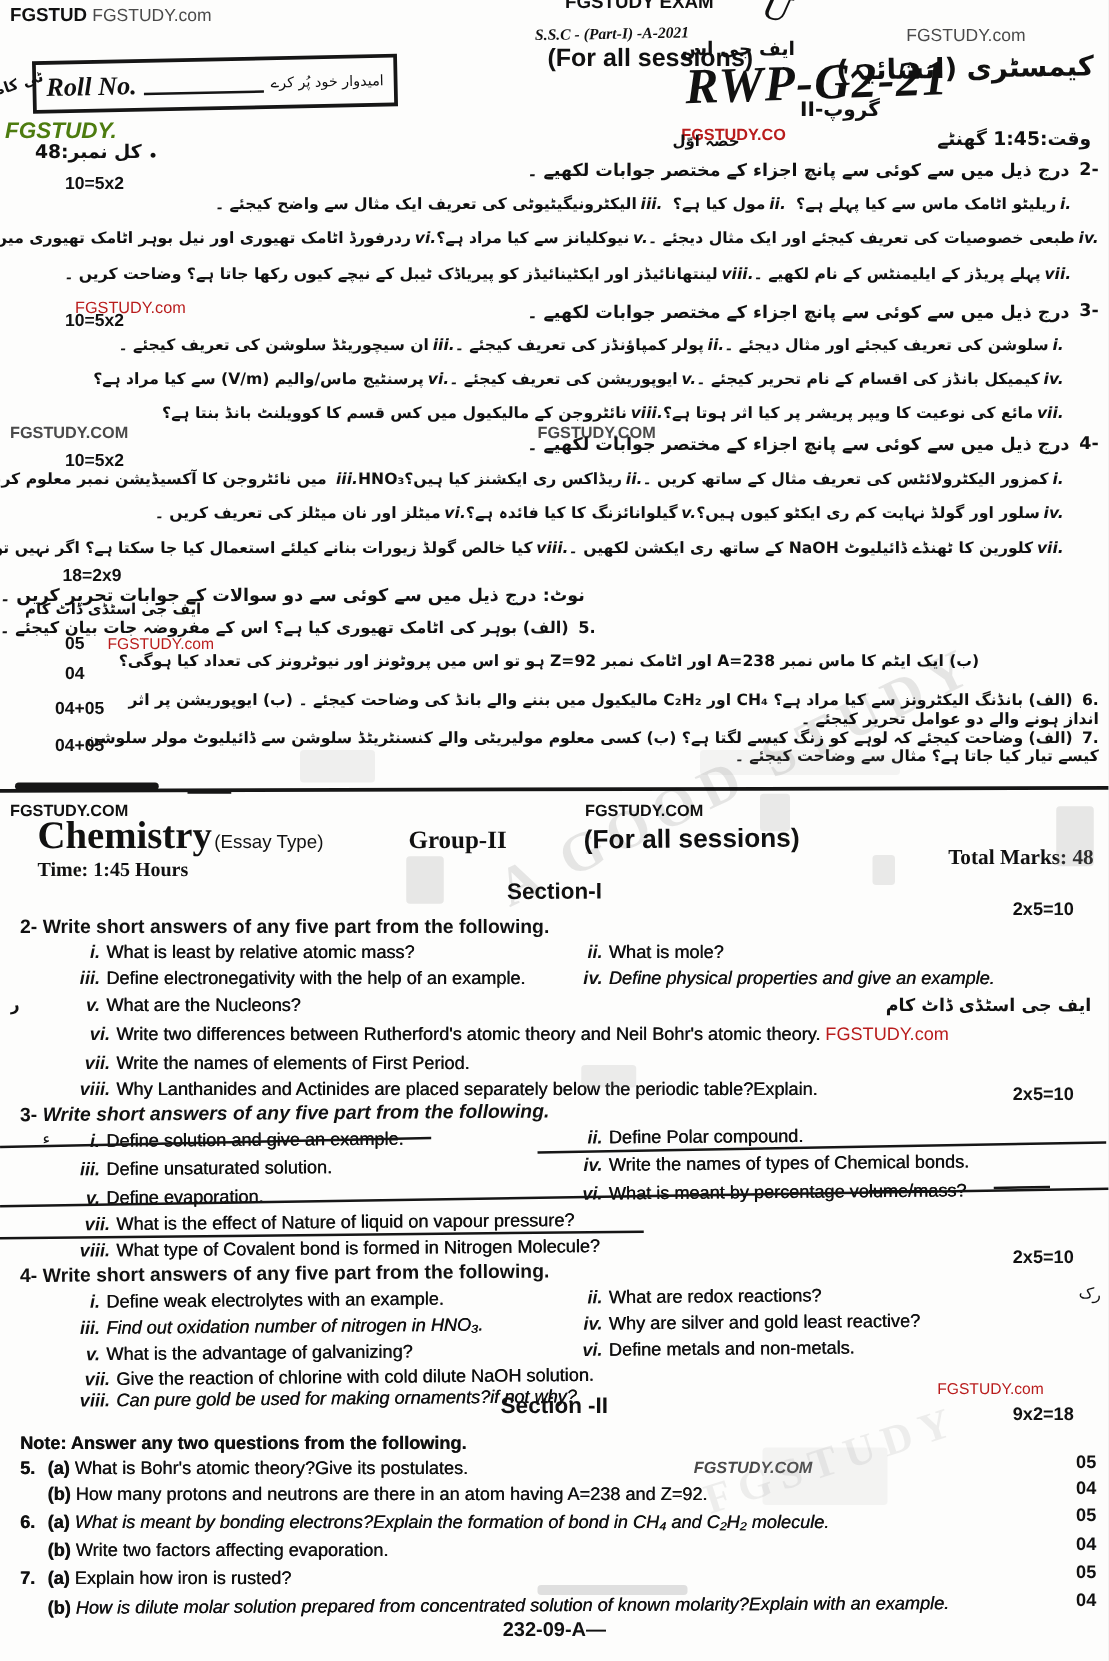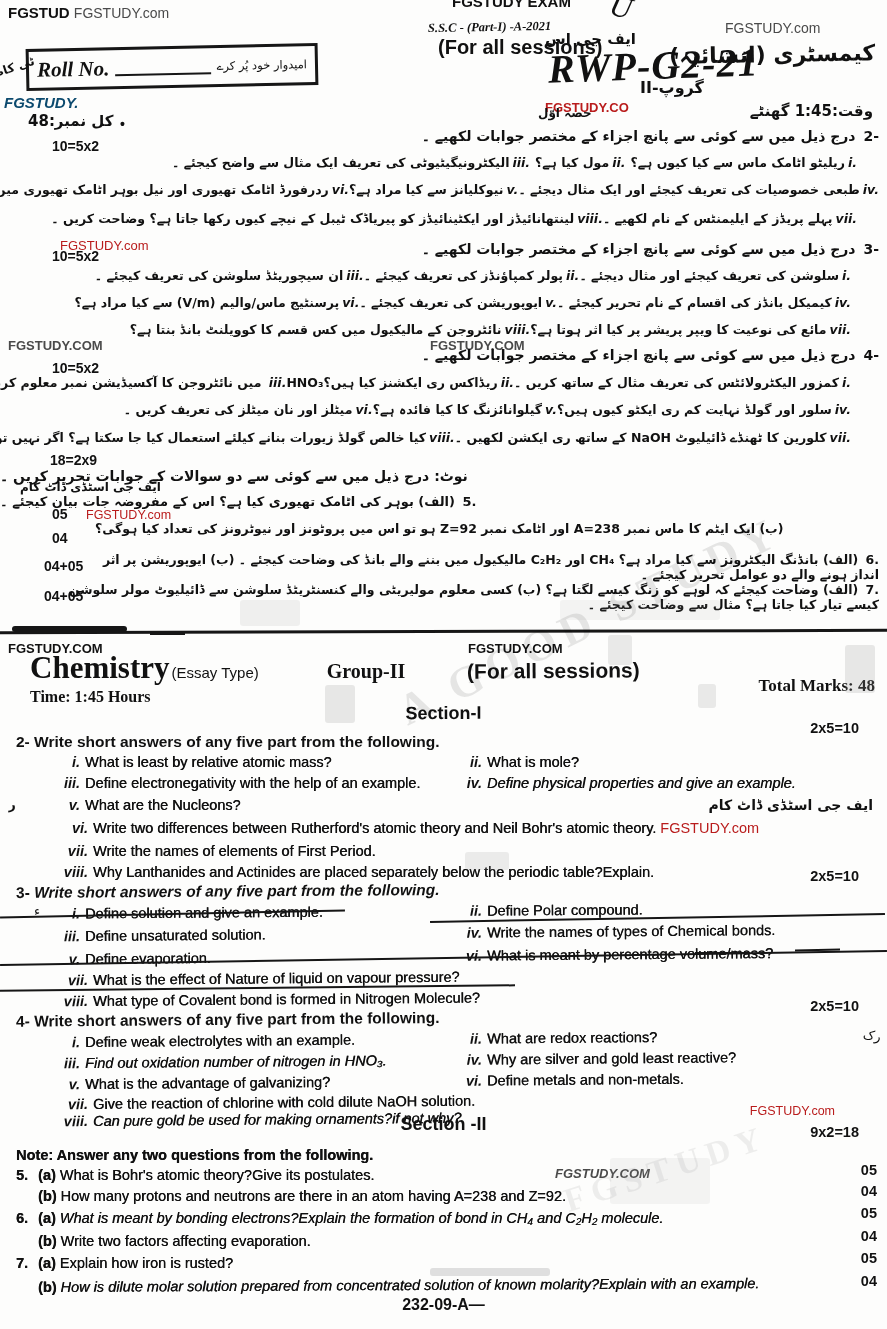--- a/index.html
+++ b/index.html
@@ -52,30 +52,30 @@
   </div>
   <div class="abs urdu" style="left:-6px;top:60px;font-size:12px;transform:rotate(-18deg);">ٹی کام</div>
 
   <div class="abs urdu" style="right:12px;top:42px;font-size:22px;transform:rotate(-1deg);">کیمسٹری (انشائیہ)</div>
   <div class="abs serif b it" style="left:548px;top:42px;font-size:40px;letter-spacing:1px;transform:rotate(-2deg);">RWP-G2-21</div>
   <div class="abs urdu" style="left:640px;top:78px;font-size:16px;">گروپ-II</div>
 
   <div class="abs gray b" style="left:545px;top:100px;font-size:13px;">FGSTUDY.CO</div>
   <div class="abs urdu" style="right:14px;top:102px;font-size:15px;">وقت:1:45 گھنٹے</div>
   <div class="abs urdu" style="left:538px;top:106px;font-size:12px;">حصہ اوّل</div>
-  <div class="abs b it" style="left:4px;top:94px;font-size:15px;color:#0c4a6e;">FGSTUDY.</div>
+  <div class="abs b it" style="left:4px;top:94px;font-size:18px;color:#4d7c0f;">FGSTUDY.</div>
   <div class="abs urdu" style="left:28px;top:112px;font-size:15px;">کل نمبر:48</div>
   <div class="abs b" style="left:120px;top:116px;font-size:14px;">•</div>
 
   <div class="u-r" style="top:128px;padding:0 8px 0 0;justify-content:flex-start;font-size:14px;">
     <span class="unum" style="font-style:normal;">2-</span>&nbsp;<span>درج ذیل میں سے کوئی سے پانچ اجزاء کے مختصر جوابات لکھیے ۔</span>
   </div>
   <div class="umk" style="left:52px;top:138px;">10=5x2</div>
   <div class="u-r" style="top:155px;padding:0 30px 0 172px;">
-    <span class="uitem"><span class="unum">i.</span><span>ریلیٹو اٹامک ماس سے کیا کیوں ہے؟</span></span>
+    <span class="uitem"><span class="unum">i.</span><span>ریلیٹو اٹامک ماس سے کیا پہلے ہے؟</span></span>
     <span class="uitem"><span class="unum">ii.</span><span>مول کیا ہے؟</span></span>
     <span class="uitem"><span class="unum">iii.</span><span>الیکٹرونیگیٹیوٹی کی تعریف ایک مثال سے واضح کیجئے ۔</span></span>
   </div>
   <div class="u-r" style="top:182px;padding:0 8px 0 2px;">
     <span class="uitem"><span class="unum">iv.</span><span>طبعی خصوصیات کی تعریف کیجئے اور ایک مثال دیجئے ۔</span></span>
     <span class="uitem"><span class="unum">v.</span><span>نیوکلیانز سے کیا مراد ہے؟</span></span>
     <span class="uitem"><span class="unum">vi.</span><span>ردرفورڈ اٹامک تھیوری اور نیل بوہر اٹامک تھیوری میں دو فرق لکھیے ۔</span></span>
 
   </div>
   <div class="u-r" style="top:211px;padding:0 30px 0 165px;">

